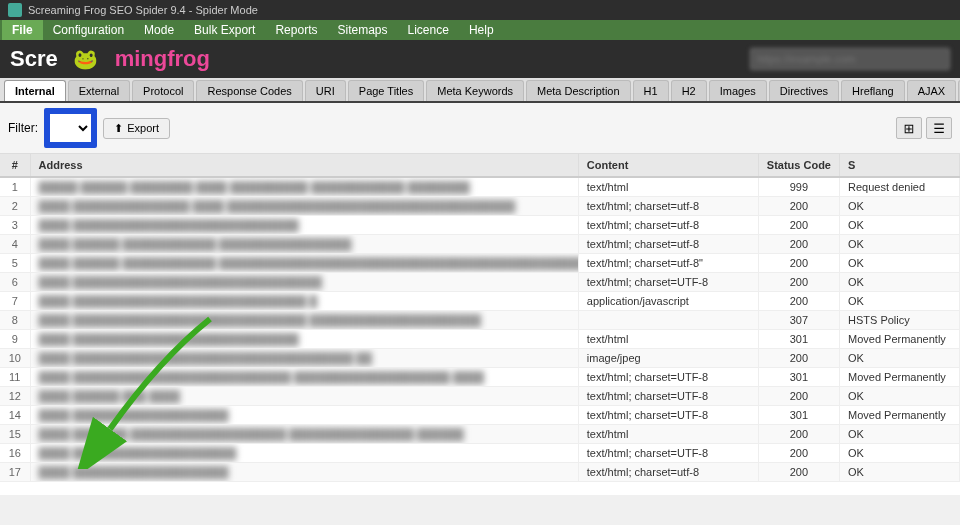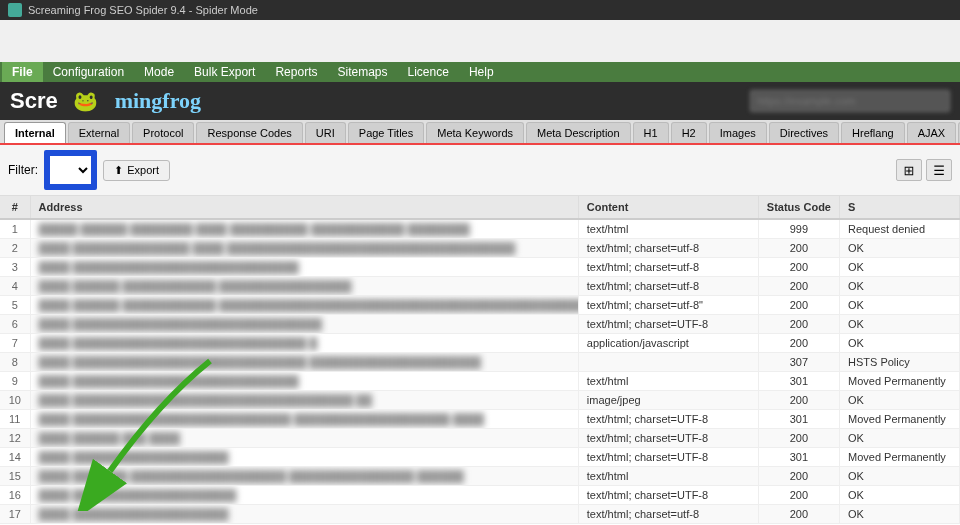--- a/index.html
+++ b/index.html
@@ -21,21 +21,20 @@
       border-radius: 2px;
       display: inline-block;
     }
 
     
     .menu-bar {
       background: #4a7c3f;
       display: flex;
       align-items: center;
       padding: 0 2px;
-      margin-top: 42px;
     }
     .menu-bar .menu-item {
       color: #fff;
       padding: 3px 10px;
       font-size: 12px;
       cursor: pointer;
     }
     .menu-bar .menu-item:first-child {
       background: #6aaa55;
       font-weight: bold;
@@ -67,21 +66,21 @@
       padding: 2px 6px;
       border-radius: 2px;
     }
 
     
     .tabs-bar {
       background: #e0e0e0;
       display: flex;
       align-items: flex-end;
       padding: 2px 4px 0 4px;
-      border-bottom: 2px solid #ef4444;
+      border-bottom: 2px solid #404040;
     }
     .tab {
       padding: 4px 10px;
       font-size: 11px;
       cursor: pointer;
       background: #d0d0d0;
       border: 1px solid #bbb;
       border-bottom: none;
       margin-right: 2px;
       border-radius: 3px 3px 0 0;
@@ -218,21 +217,21 @@
   <div class="menu-item">Reports</div>
   <div class="menu-item">Sitemaps</div>
   <div class="menu-item">Licence</div>
   <div class="menu-item">Help</div>
 </div>
 
 <div class="logo-bar">
   <div class="logo-text">
     <span style="color:#fff;">Scre</span>
       <span style="color:#7dc855; font-size:20px;">🐸</span>
-      <span style="color:#7dd3fc;font-family:Liberation Serif, serif;">mingfrog</span>
+      <span style="color:#ec4899;">mingfrog</span>
   </div>
   <input class="url-bar" type="text" value="" placeholder="https://example.com" style="filter: blur(2px);">
 </div>
 
 <div class="tabs-bar">
   <div class="tab active">Internal</div>
   <div class="tab">External</div>
   <div class="tab">Protocol</div>
   <div class="tab">Response Codes</div>
   <div class="tab">URI</div>

